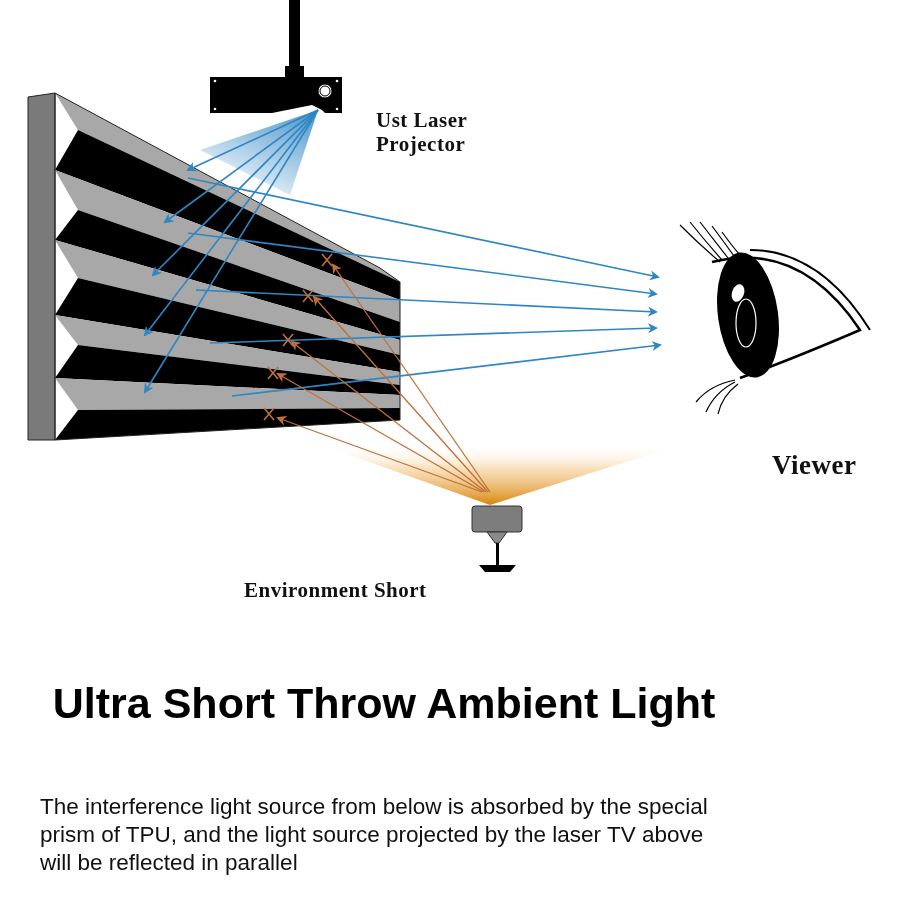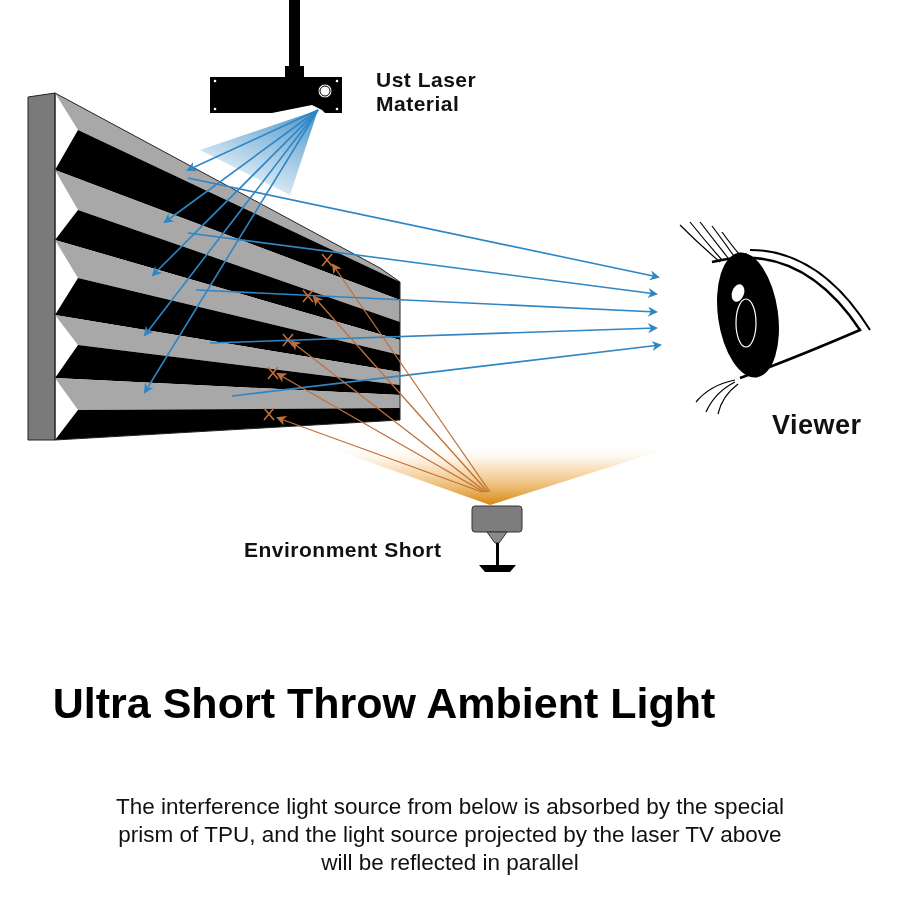--- a/index.html
+++ b/index.html
@@ -1,23 +1,23 @@
 <!DOCTYPE html>
 <html><head>
 <meta charset="utf-8">
 <style>
   html, body { margin:0; padding:0; background:#ffffff; }
   body { width:900px; height:900px; position:relative; overflow:hidden; font-family:"Liberation Sans", sans-serif; }
   #diagram { position:absolute; left:0; top:0; width:900px; height:640px; }
-  .label { position:absolute; font-family:Liberation Sans, sans-serif; font-weight:bold; color:#111; letter-spacing:0.5px; }
+  .label { position:absolute; font-family:Liberation Serif, serif; font-weight:bold; color:#111; letter-spacing:0.5px;margin-top:40px; }
   #label-projector { left:376px; top:68px; font-size:21px; line-height:24px; }
   #label-viewer { left:772px; top:410px; font-size:27px; }
   #label-env { left:244px; top:538px; font-size:21px; }
   #title { position:absolute; left:0; width:768px; top:680px; text-align:center; font-family:"Liberation Sans", sans-serif; font-weight:bold; font-size:43px; line-height:47px; color:#000; }
-  #desc { position:absolute; left:40px; width:820px; top:793px; text-align:center; font-family:"Liberation Sans", sans-serif; font-size:22.5px; line-height:28px; color:#111; }
+  #desc { position:absolute; left:40px; width:820px; top:793px; font-family:"Liberation Sans", sans-serif; font-size:22.5px; line-height:28px; color:#111; }
 </style>
 </head>
 <body>
 
 <div id="diagram">
 <svg width="900" height="640" viewBox="0 0 900 640" xmlns="http://www.w3.org/2000/svg">
   <defs>
     <linearGradient id="beamGrad" x1="0.8" y1="0" x2="0.2" y2="1">
       <stop offset="0" stop-color="#2f86c4" stop-opacity="0.95"></stop>
       <stop offset="1" stop-color="#2f86c4" stop-opacity="0"></stop>
@@ -112,21 +112,21 @@
   <g>
     <rect x="472" y="506" width="50" height="26" rx="3" fill="#7d7d7d" stroke="#333" stroke-width="1"></rect>
     <path d="M487,532 L507,532 L499,543 L495,543 Z" fill="#8a8a8a" stroke="#333" stroke-width="1"></path>
     <rect x="496" y="543" width="3" height="22" fill="#000"></rect>
     <polygon points="485,572 510,572 516,565 479,565" fill="#000"></polygon>
   </g>
 </svg>
 
   <div class="label" id="label-projector">
     <div>Ust Laser</div>
-    <div>Material</div>
+    <div>Projector</div>
   </div>
   <div class="label" id="label-viewer">Viewer</div>
   <div class="label" id="label-env">Environment Short</div>
 </div>
 
 <div id="title">
   <div>Ultra Short Throw Ambient Light</div>
 </div>
 
 <div id="desc">

